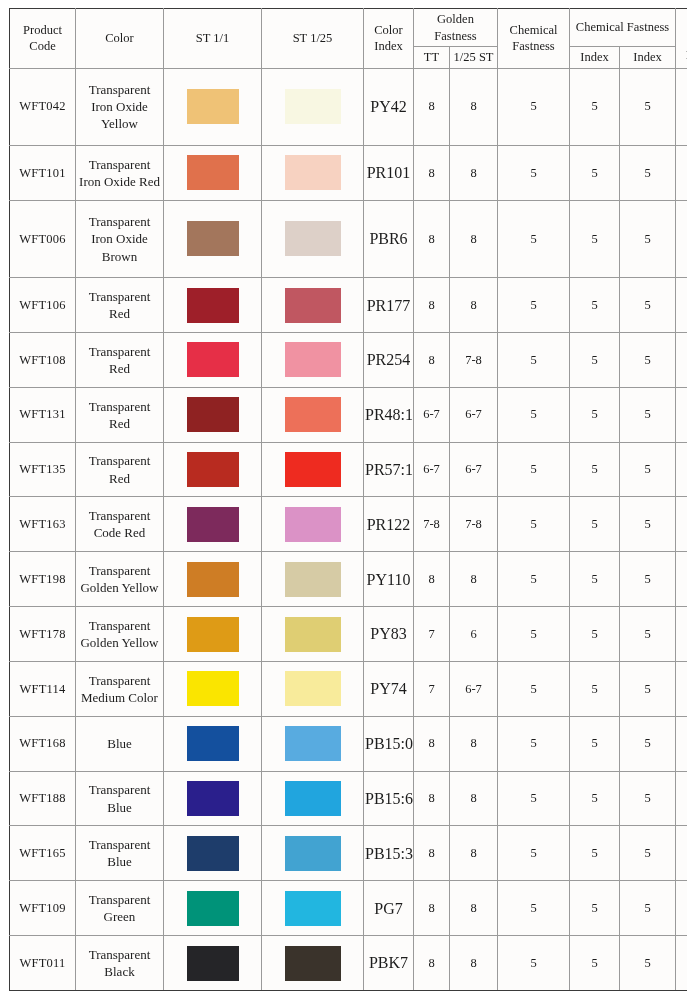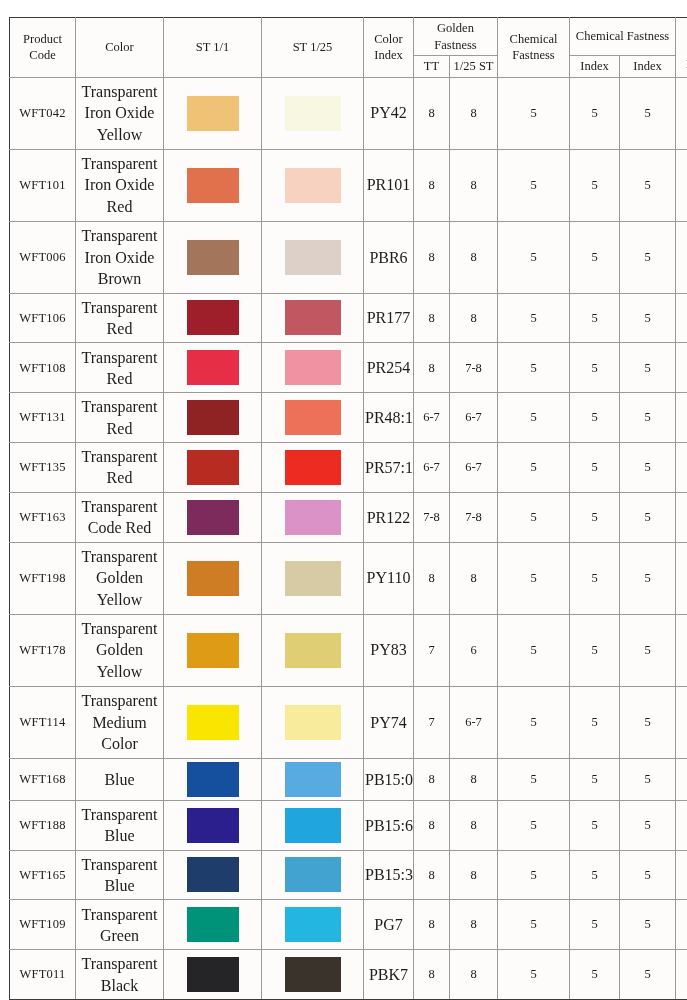--- a/index.html
+++ b/index.html
@@ -13,21 +13,21 @@
     font-family: "Liberation Serif", "DejaVu Serif", serif;
     color: #1a1a1a;
     overflow: hidden;
   }
 
   #sheet {
     position: relative;
     width: 687px;
     height: 1000px;
     box-sizing: border-box;
-    padding: 17px 8px 8px 9px;
+    padding: 8px 8px 8px 9px;
   }
 
   table.spec {
     width: 669px;
     height: 983px;
     border-collapse: collapse;
     table-layout: fixed;
     background: #fdfcfb;
   }
 
@@ -57,21 +57,21 @@
     font-size: 12.5px;
     background: #fdfcfb;
   }
   th.grouped {
     border-bottom: 1px solid #6f6f6f;
   }
 
   
   tbody td { font-size: 12.5px; }
   td.code      { font-size: 12.5px; letter-spacing: .2px; }
-  td.colorname { font-size: 16px; line-height: 1.45; padding: 2px 4px; }
+  td.colorname { font-size: 13px; line-height: 1.45; padding: 2px 4px; }
   td.cindex    { font-size: 16px; }
   td.val       { font-size: 12.5px; }
   td.heat      { font-size: 12.5px; }
 
   
   td.strong-left, th.v-strong-left   { border-left: 1px solid #3a3a3a; }
   td.strong-right, th.v-strong-right { border-right: 1px solid #3a3a3a; }
 
   
   td.swatch { padding: 0; }

